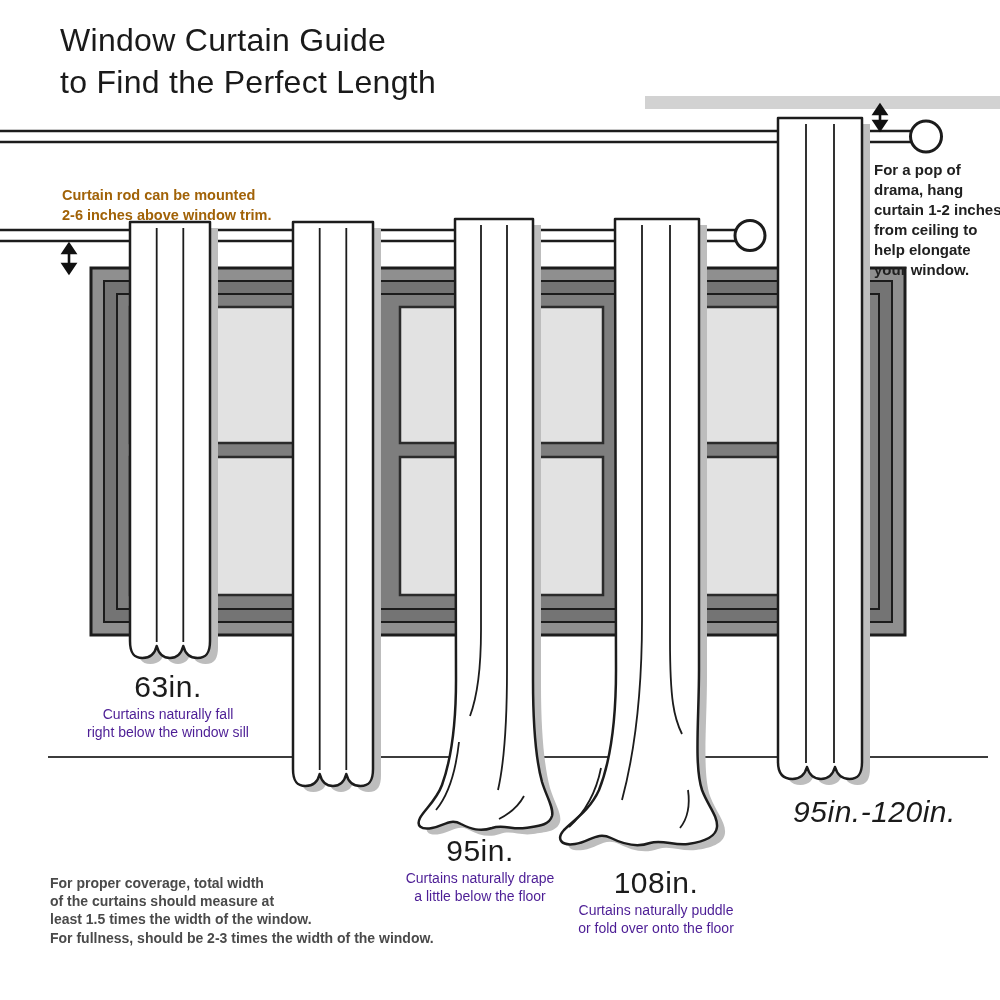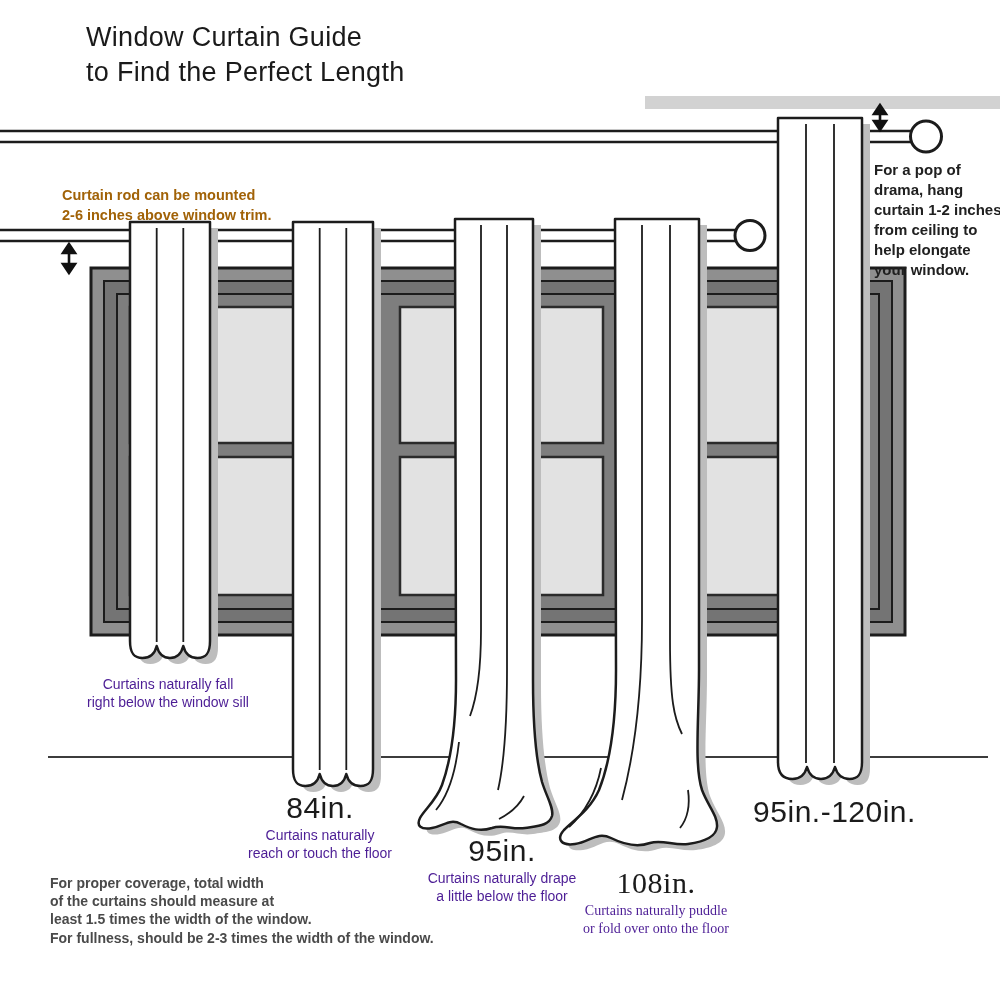--- a/index.html
+++ b/index.html
@@ -1,33 +1,33 @@
 <!DOCTYPE html>
 <html><head>
 <meta charset="utf-8">
 <style>
   html,body{margin:0;padding:0;}
   body{font-family:"Liberation Sans","DejaVu Sans",sans-serif;background:#fff;}
   #stage{position:relative;width:1000px;height:1000px;background:#ffffff;overflow:hidden;}
   #art{position:absolute;left:0;top:0;width:1000px;height:1000px;}
   .txt{position:absolute;color:#2d2d2d;}
   .pre{white-space:pre-line;}
-  .title{left:86px;top:20px;font-size:27px;line-height:1.30;font-weight:500;color:#1a1a1a;letter-spacing:.3px;}
+  .title{left:60px;top:20px;font-size:32px;line-height:1.30;font-weight:500;color:#1a1a1a;letter-spacing:.3px;}
   .intro{left:70px;top:150px;width:640px;font-size:14.5px;line-height:1.38;color:#2e2e2e;}
   .rodnote{left:62px;top:186px;font-size:14.5px;line-height:1.35;font-weight:bold;color:#a16207;}
   .popnote{left:874px;top:160px;width:140px;font-size:15px;line-height:1.33;font-weight:bold;color:#202020;}
   .coverage{left:50px;top:874px;width:680px;font-size:14px;line-height:1.30;font-weight:bold;color:#4a4a4a;}
   .len-label{position:absolute;text-align:center;}
   .len-label .size{font-size:30px;color:#1b1b1b;letter-spacing:.5px;line-height:1.0;}
   .len-label .desc{margin-top:4px;font-size:14px;line-height:1.28;color:#4c1d95;}
   .l1{left:68px;top:672px;width:200px;}
   .l2{left:220px;top:793px;width:200px;}
-  .l3{left:402px;top:836px;width:200px;}
-  .l4{left:551px;top:868px;width:210px;font-family:Liberation Serif, serif;}
-  .l5{left:732px;top:797px;width:205px;}
+  .l3{left:380px;top:836px;width:200px;}
+  .l4{left:551px;top:868px;width:210px;}
+  .l5{left:772px;top:797px;width:205px;font-style:italic;}
 </style>
 </head>
 <body>
 
 <div id="stage">
 
   <svg id="art" viewBox="0 0 1000 1000">
 
     <rect x="645" y="96" width="355" height="13" fill="#d2d2d2"></rect>
 
@@ -130,27 +130,23 @@
 curtain 1-2 inches
 from ceiling to
 help elongate
 your window.</div>
   <div class="txt coverage pre">For proper coverage, total width
 of the curtains should measure at
 least 1.5 times the width of the window.
 For fullness, should be 2-3 times the width of the window.</div>
 
   <div class="len-label l1">
+    <div class="size">63in.</div>
     <div class="desc pre">Curtains naturally fall
 right below the window sill</div>
-  </div>
-  <div class="len-label l2">
-    <div class="size">84in.</div>
-    <div class="desc pre">Curtains naturally
-reach or touch the floor</div>
   </div>
   <div class="len-label l3">
     <div class="size">95in.</div>
     <div class="desc pre">Curtains naturally drape
 a little below the floor</div>
   </div>
   <div class="len-label l4">
     <div class="size">108in.</div>
     <div class="desc pre">Curtains naturally puddle
 or fold over onto the floor</div>

